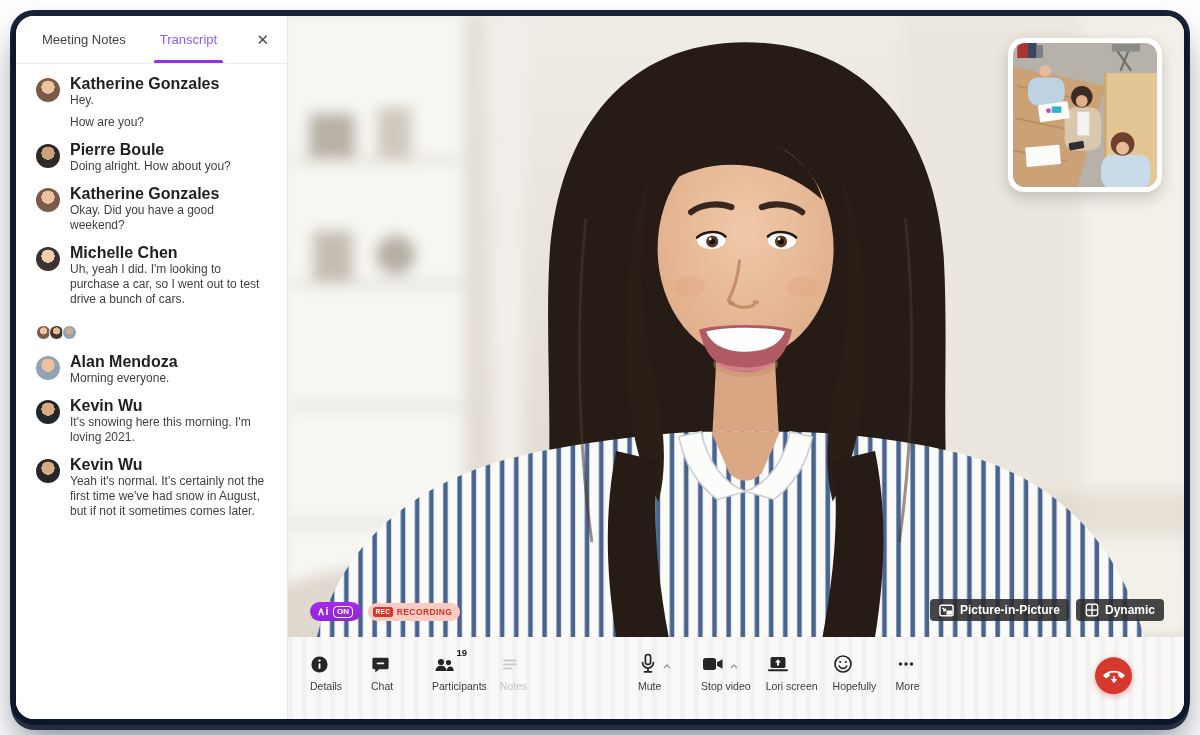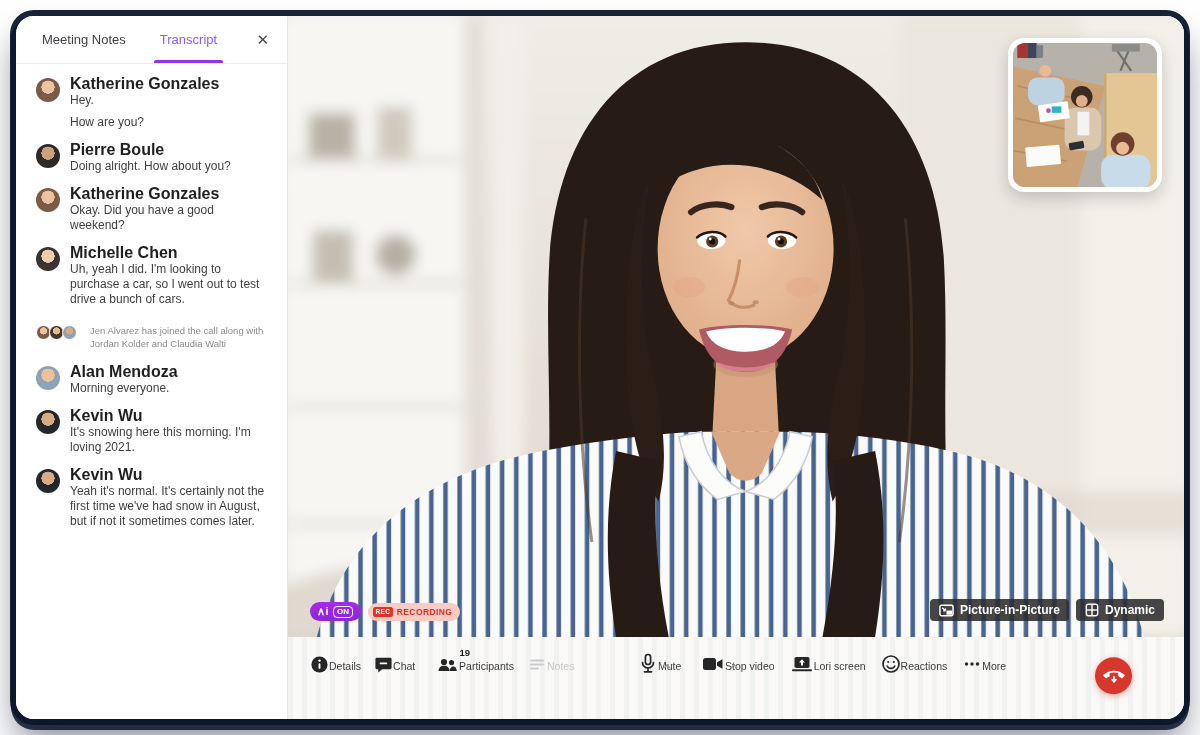--- a/index.html
+++ b/index.html
@@ -43,21 +43,21 @@
   .rec-label{color:#D23227;font-size:8.5px;font-weight:700;letter-spacing:.4px;}
   
   .view-btns{position:absolute;right:20px;bottom:16px;display:flex;gap:7px;}
   .dark-btn{display:flex;align-items:center;gap:6px;background:rgba(44,44,46,.88);color:#fff;border-radius:4px;padding:3px 9px;font-size:12px;font-weight:700;height:22px;box-sizing:border-box;cursor:pointer;}
   
   .toolbar{height:82px;flex:none;position:relative;background:#FAF9F7;
     background-image:repeating-linear-gradient(90deg,rgba(72,100,143,.05) 0 5px,rgba(255,255,255,0) 5px 14px);}
   .tb-group{position:absolute;top:15px;display:flex;align-items:flex-start;}
   .tb-left{left:22px;gap:13px;}
   .tb-center{left:350px;gap:15px;}
-  .tb-item{display:flex;flex-direction:row;align-items:center;min-width:48px;cursor:pointer;position:relative;}
+  .tb-item{display:flex;flex-direction:column;align-items:flex-start;min-width:48px;cursor:pointer;position:relative;}
   .tb-icon{height:24px;display:flex;align-items:center;justify-content:center;position:relative;}
   .tb-label{margin-top:4px;font-size:10.5px;color:#3c3c3c;white-space:nowrap;}
   .tb-item.disabled{cursor:default;}
   .tb-item.disabled .tb-label{color:#c6c6c6;}
   .tb-count{position:absolute;top:-5px;right:-11px;font-size:9.5px;font-weight:700;color:#1e1e1e;}
   .tb-caret{position:absolute;right:-13px;top:3px;}
   .end-call{position:absolute;right:52px;top:50%;transform:translateY(-56%);width:37px;height:37px;border-radius:50%;background:#D7382D;display:flex;align-items:center;justify-content:center;cursor:pointer;box-shadow:0 2px 6px rgba(215,56,45,.4);}
 </style>
 </head>
 <body>
@@ -100,21 +100,20 @@
               <div class="t-name">Michelle Chen</div>
               <p class="t-line">Uh, yeah I did. I'm looking to purchase a car, so I went out to test drive a bunch of cars.</p>
             </div>
           </div>
           <div class="t-row sys">
             <div class="sys-avs">
               <span class="mini-av" style="background: radial-gradient(circle at 50% 38%, rgb(236, 194, 160) 0px, rgb(236, 194, 160) 34%, rgb(122, 91, 73) 35%);"></span>
               <span class="mini-av" style="background: radial-gradient(circle at 50% 38%, rgb(227, 184, 148) 0px, rgb(227, 184, 148) 34%, rgb(67, 54, 46) 35%);"></span>
               <span class="mini-av" style="background: radial-gradient(circle at 50% 38%, rgb(217, 171, 132) 0px, rgb(217, 171, 132) 34%, rgb(143, 163, 181) 35%);"></span>
             </div>
-            <div class="sys-text">Jen Alvarez has joined the call along with Jordan Kolder and Claudia Walti</div>
           </div>
           <div class="t-row">
             <div class="t-av" style="background: radial-gradient(circle at 50% 38%, rgb(236, 194, 158) 0px, rgb(236, 194, 158) 34%, rgb(143, 163, 181) 35%);"></div>
             <div class="t-body">
               <div class="t-name">Alan Mendoza</div>
               <p class="t-line">Morning everyone.</p>
             </div>
           </div>
           <div class="t-row">
             <div class="t-av" style="background: radial-gradient(circle at 50% 38%, rgb(217, 171, 132) 0px, rgb(217, 171, 132) 34%, rgb(35, 39, 44) 35%);"></div>
@@ -366,21 +365,21 @@
           </div>
           <div class="tb-item">
             <span class="tb-icon">
               <svg width="20" height="20" viewBox="0 0 20 20">
                   <circle cx="10" cy="10" r="8" fill="none" stroke="#262626" stroke-width="1.7"></circle>
                   <circle cx="7.2" cy="8" r="1.1" fill="#262626"></circle>
                   <circle cx="12.8" cy="8" r="1.1" fill="#262626"></circle>
                   <path d="M6.2,12 a4.2,4.2 0 0 0 7.6,0" fill="none" stroke="#262626" stroke-width="1.6" stroke-linecap="round"></path>
                 </svg>
             </span>
-            <span class="tb-label">Reactions</span>
+            <span class="tb-label">Hopefully</span>
           </div>
           <div class="tb-item">
             <span class="tb-icon">
               <svg width="20" height="20" viewBox="0 0 20 20">
                   <circle cx="4.5" cy="10" r="1.7" fill="#262626"></circle>
                   <circle cx="10" cy="10" r="1.7" fill="#262626"></circle>
                   <circle cx="15.5" cy="10" r="1.7" fill="#262626"></circle>
                 </svg>
             </span>
             <span class="tb-label">More</span>

